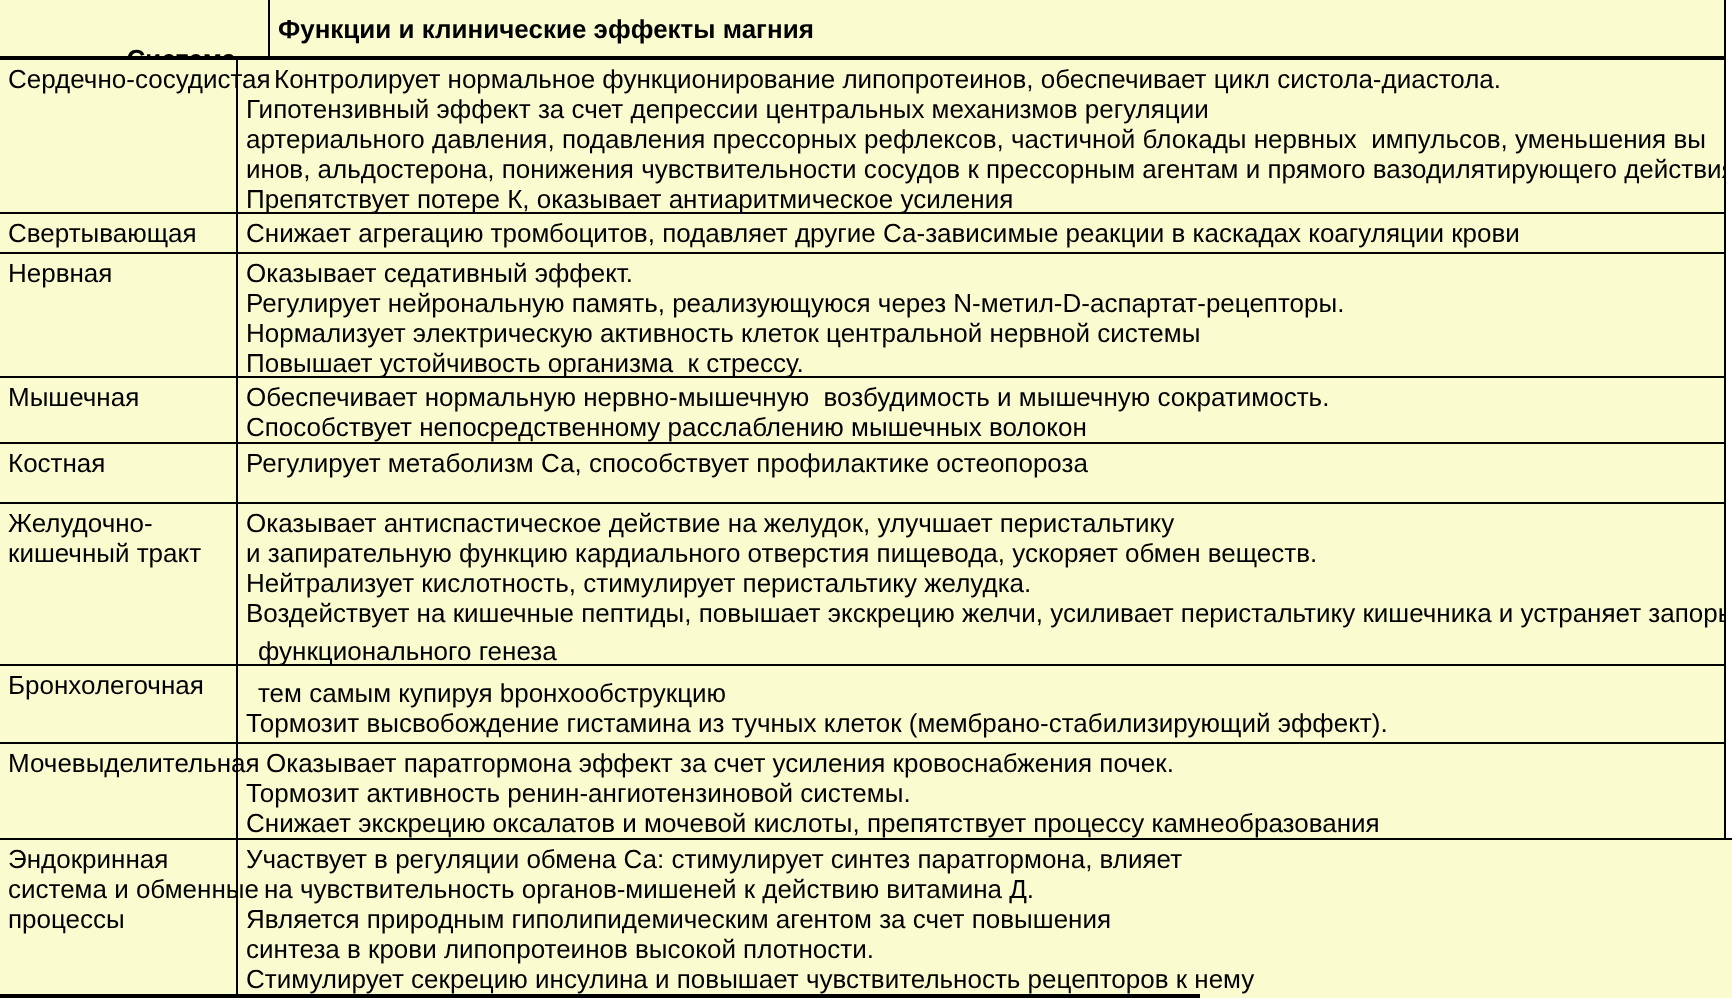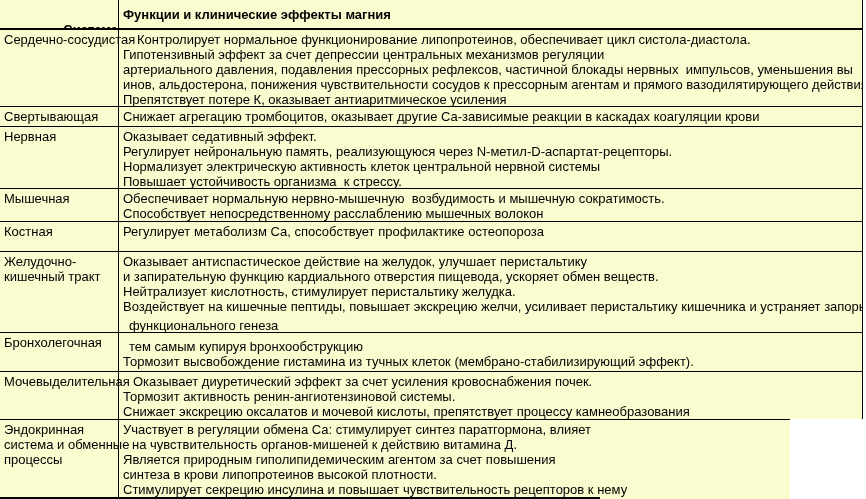--- a/index.html
+++ b/index.html
@@ -22,26 +22,26 @@
     border-bottom:2px solid #000;font-weight:bold;overflow:hidden;
   }
   .row{
     display:flex;box-sizing:border-box;
     border-top:1px solid #000;overflow:hidden;
   }
   .row.first{border-top:none;}
   .c1{flex:0 0 118px;width:118px;box-sizing:border-box;padding:2px 0 0 4px;}
   .c2{flex:1 1 auto;min-width:0;box-sizing:border-box;border-left:1px solid #000;padding:2px 0 0 4px;}
   .hdr .c1{padding-top:22px;text-align:right;}
-  .hdr .c2{padding-top:7px;}
+  .hdr .c2{padding-top:7px;margin-left:16px;}
   .line{white-space:pre;line-height:15px;}
   .c1 .line{overflow:visible;}
   .r1{height:76px}.r2{height:20px}.r3{height:62px}.r4{height:33px}.r5{height:30px}
   .r6{height:81px}.r7{height:39px}.r8{height:48px}
-  .r9{height:80px;width:790px;background:#FBFBD0;}
+  .r9{height:80px;width:866px;background:#FBFBD0;}
   .ind14{text-indent:14px}.ind10{text-indent:10px}.ind9{text-indent:9px}.ind6{text-indent:6px}
   .mt4{margin-top:4px}
   .bottom-line{position:absolute;left:0;top:497px;width:600px;height:2px;background:#000;}
 </style>
 </head>
 <body>
 
 <div class="screen">
   <div class="upper">
 
@@ -61,21 +61,21 @@
         <div class="line">инов, альдостерона, понижения чувствительности сосудов к прессорным агентам и прямого вазодилятирующего действия.</div>
         <div class="line">Препятствует потере К, оказывает антиаритмическое усиления</div>
       </div>
     </div>
 
     <div class="row r2">
       <div class="c1">
         <div class="line">Свертывающая</div>
       </div>
       <div class="c2">
-        <div class="line">Снижает агрегацию тромбоцитов, оказывает другие Са-зависимые реакции в каскадах коагуляции крови</div>
+        <div class="line">Снижает агрегацию тромбоцитов, подавляет другие Са-зависимые реакции в каскадах коагуляции крови</div>
       </div>
     </div>
 
     <div class="row r3">
       <div class="c1">
         <div class="line">Нервная</div>
       </div>
       <div class="c2">
         <div class="line">Оказывает седативный эффект.</div>
         <div class="line">Регулирует нейрональную память, реализующуюся через N-метил-D-аспартат-рецепторы.</div>
@@ -125,21 +125,21 @@
         <div class="line ind6 mt4">тем самым купируя bронхообструкцию</div>
         <div class="line">Тормозит высвобождение гистамина из тучных клеток (мембрано-стабилизирующий эффект).</div>
       </div>
     </div>
 
     <div class="row r8">
       <div class="c1">
         <div class="line">Мочевыделительная</div>
       </div>
       <div class="c2">
-        <div class="line ind10">Оказывает диуретический эффект за счет усиления кровоснабжения почек.</div>
+        <div class="line ind10">Оказывает паратгормона эффект за счет усиления кровоснабжения почек.</div>
         <div class="line">Тормозит активность ренин-ангиотензиновой системы.</div>
         <div class="line">Снижает экскрецию оксалатов и мочевой кислоты, препятствует процессу камнеобразования</div>
       </div>
     </div>
 
   </div>
 
   <div class="row r9">
     <div class="c1">
       <div class="line">Эндокринная</div>

